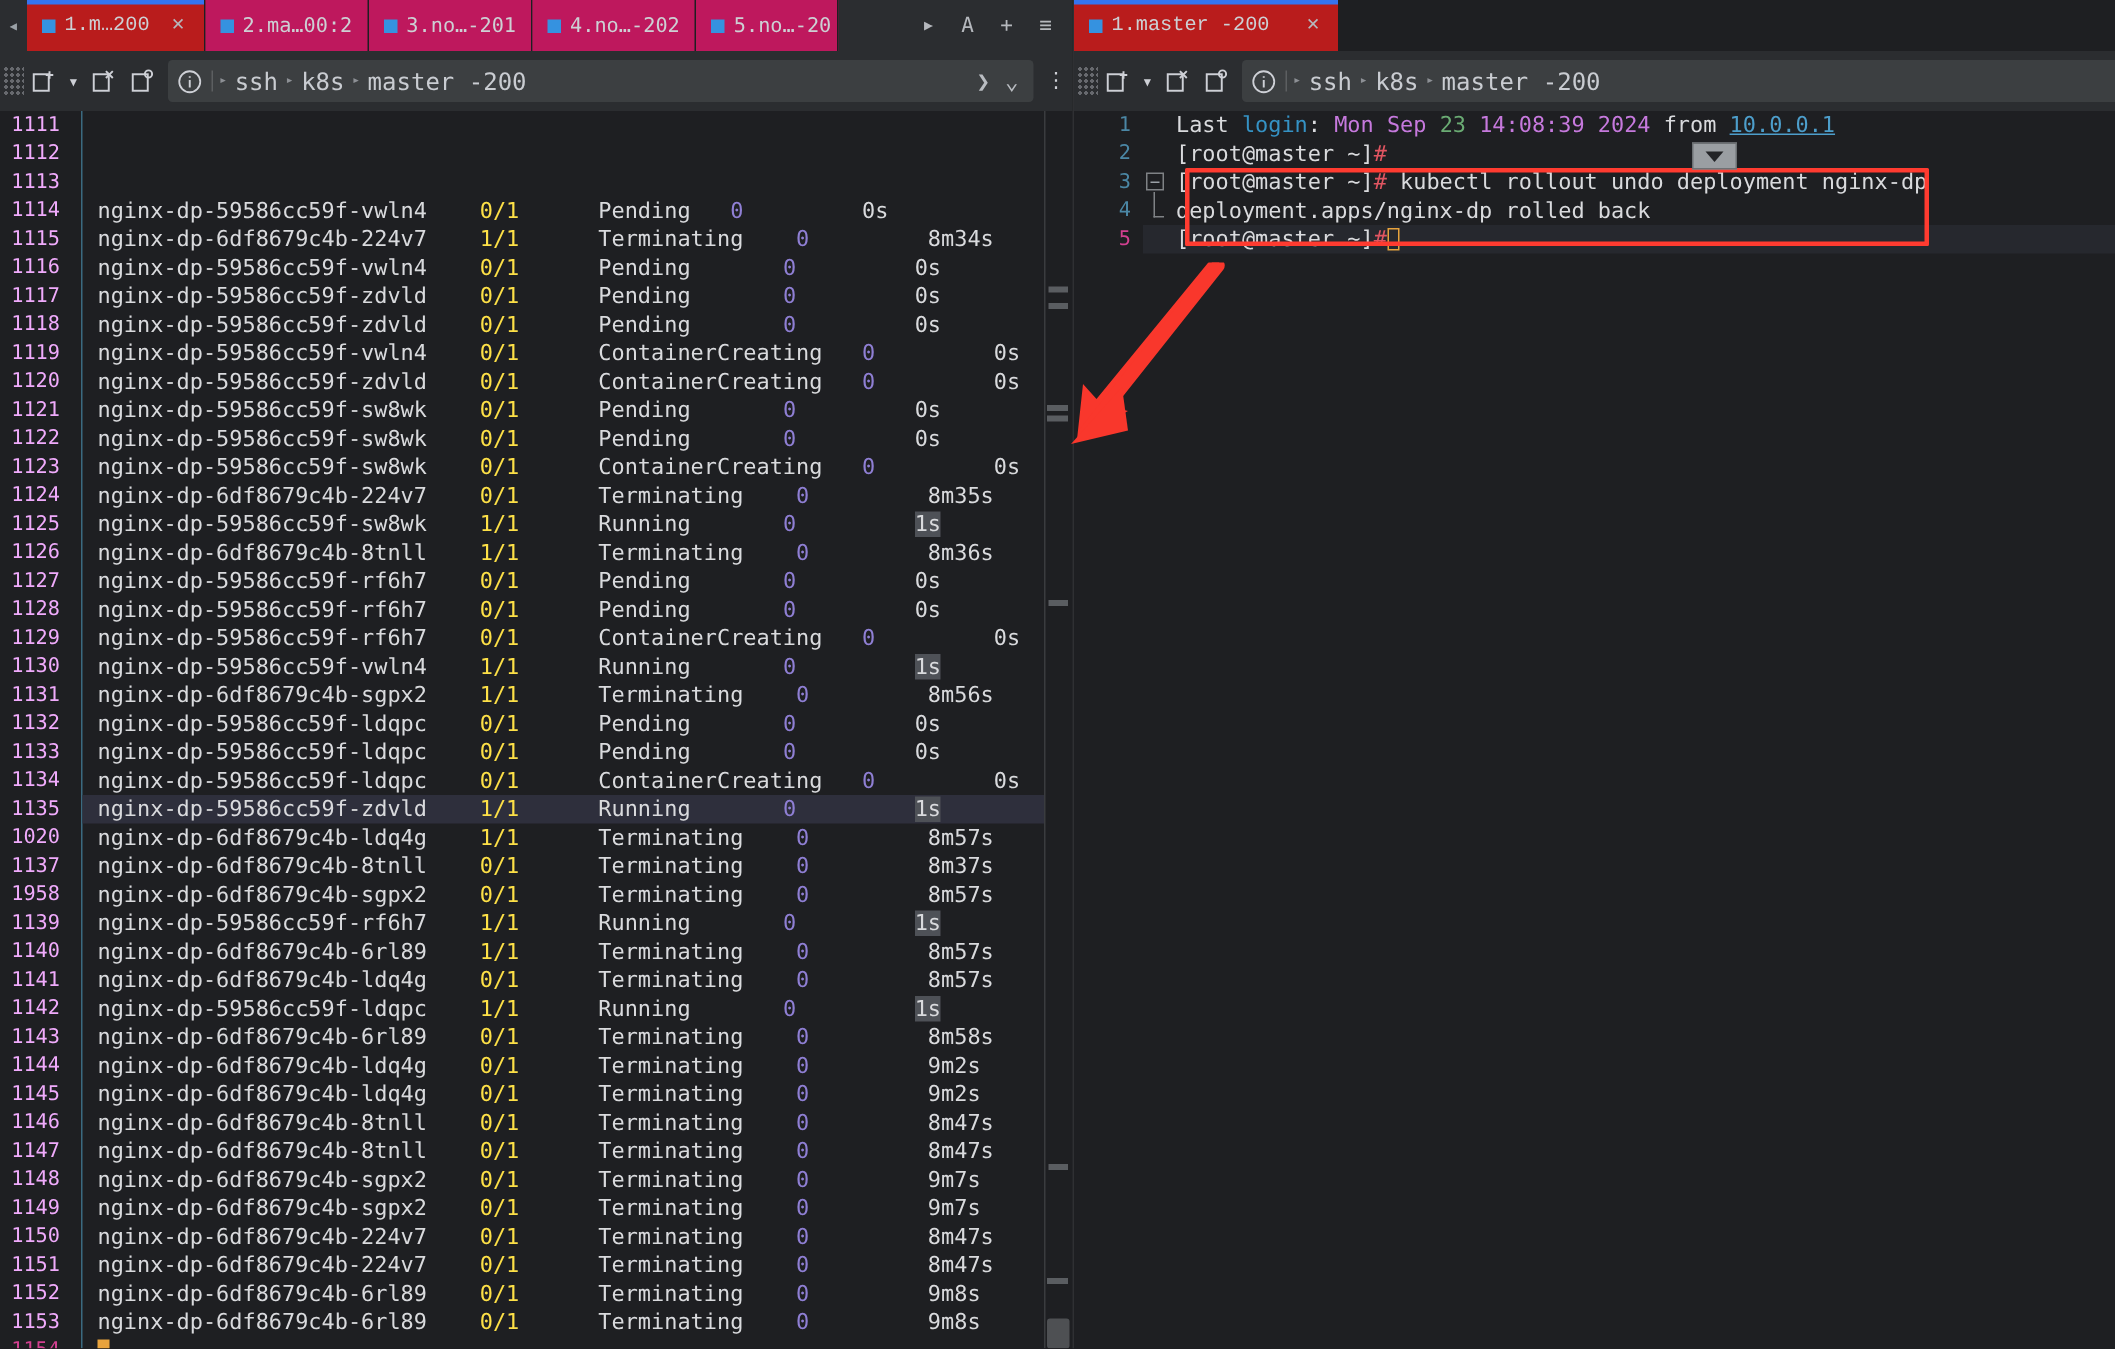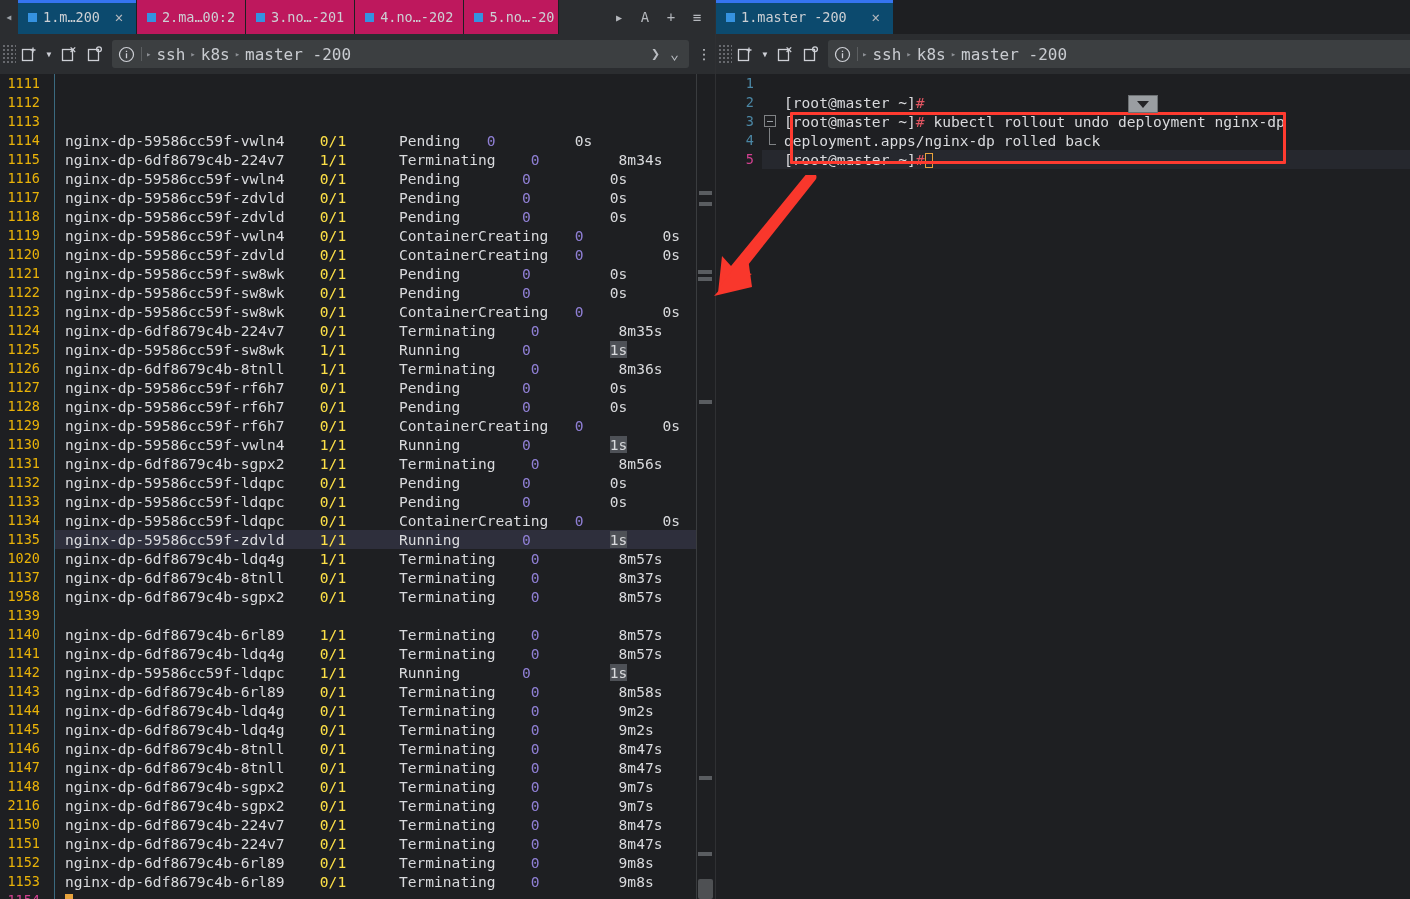--- a/index.html
+++ b/index.html
@@ -29,21 +29,21 @@
   .tab {
     position: relative;
     display: flex; align-items: center; gap: 6px;
     padding: 0 10px;
     font-size: 13.5px; color: #cdd0d4;
     background: #be185d;
     border-right: 1px solid #1e1f22;
     white-space: nowrap; flex: 0 0 auto;
     font-family: "DejaVu Sans Mono", monospace;
   }
-  .tab.active { background: #0c4a6e; }
+  .tab.active { background: #b91c1c; font-family: Liberation Mono, monospace; }
   .tab.active::before {
     content: ""; position: absolute; top: 0; left: 0; right: 0; height: 2.5px;
     background: #3574f0;
   }
   .tab .sq { width: 9px; height: 9px; background: #3592e0; flex: 0 0 auto; display:block;}
   .tab .closex {
     margin-left: 6px; color: #b5b8bd; font-size: 14px; line-height: 1;
     width: 14px; text-align: center;
   }
   .tabbar-right {
@@ -97,21 +97,21 @@
     position: absolute; top: 74px; left: 0; right: 0; bottom: 0;
     background: #1e1f22; overflow: hidden;
   }
   .line {
     position: relative; height: 19px; line-height: 19px;
     font-size: 14.6px; white-space: pre;
     font-family: "DejaVu Sans Mono", monospace;
   }
   .gutter {
     position: absolute; left: 0; top: 0; width: 47px; height: 19px;
-    text-align: right; padding-right: 7px; color: #eab308; font-size: 13.5px;
+    text-align: right; padding-right: 7px; color: #f0abfc; font-size: 13.5px;
   }
   .gutter.cur { color: #d24090; }
   .lcontent { position: absolute; left: 65px; top: 0; }
   .vsep {
     position: absolute; left: 54px; top: 0; bottom: 0; width: 1px;
     background: #3b6a80;
   }
   .rowhl { position:absolute; left:55px; right:19px; top:0; height:19px; background:#2e2f3c; }
   .c-white { color: #d9dadd; }
   .c-purple { color: #8f7fd4; }
@@ -271,31 +271,31 @@
         <div class="line"><div class="gutter">1129</div><div class="lcontent"><span class="c-white">nginx-dp-59586cc59f-rf6h7</span><span>    </span><span class="c-ready">0/1</span><span>      </span><span class="c-white">ContainerCreating</span><span>   </span><span class="c-purple">0</span><span>         </span><span class="c-white">0s</span></div></div>
         <div class="line"><div class="gutter">1130</div><div class="lcontent"><span class="c-white">nginx-dp-59586cc59f-vwln4</span><span>    </span><span class="c-ready">1/1</span><span>      </span><span class="c-white">Running</span><span>       </span><span class="c-purple">0</span><span>         </span><span class="c-white hl">1s</span></div></div>
         <div class="line"><div class="gutter">1131</div><div class="lcontent"><span class="c-white">nginx-dp-6df8679c4b-sgpx2</span><span>    </span><span class="c-ready">1/1</span><span>      </span><span class="c-white">Terminating</span><span>    </span><span class="c-purple">0</span><span>         </span><span class="c-white">8m56s</span></div></div>
         <div class="line"><div class="gutter">1132</div><div class="lcontent"><span class="c-white">nginx-dp-59586cc59f-ldqpc</span><span>    </span><span class="c-ready">0/1</span><span>      </span><span class="c-white">Pending</span><span>       </span><span class="c-purple">0</span><span>         </span><span class="c-white">0s</span></div></div>
         <div class="line"><div class="gutter">1133</div><div class="lcontent"><span class="c-white">nginx-dp-59586cc59f-ldqpc</span><span>    </span><span class="c-ready">0/1</span><span>      </span><span class="c-white">Pending</span><span>       </span><span class="c-purple">0</span><span>         </span><span class="c-white">0s</span></div></div>
         <div class="line"><div class="gutter">1134</div><div class="lcontent"><span class="c-white">nginx-dp-59586cc59f-ldqpc</span><span>    </span><span class="c-ready">0/1</span><span>      </span><span class="c-white">ContainerCreating</span><span>   </span><span class="c-purple">0</span><span>         </span><span class="c-white">0s</span></div></div>
         <div class="line"><div class="rowhl"></div><div class="gutter">1135</div><div class="lcontent"><span class="c-white">nginx-dp-59586cc59f-zdvld</span><span>    </span><span class="c-ready">1/1</span><span>      </span><span class="c-white">Running</span><span>       </span><span class="c-purple">0</span><span>         </span><span class="c-white hl">1s</span></div></div>
         <div class="line"><div class="gutter">1020</div><div class="lcontent"><span class="c-white">nginx-dp-6df8679c4b-ldq4g</span><span>    </span><span class="c-ready">1/1</span><span>      </span><span class="c-white">Terminating</span><span>    </span><span class="c-purple">0</span><span>         </span><span class="c-white">8m57s</span></div></div>
         <div class="line"><div class="gutter">1137</div><div class="lcontent"><span class="c-white">nginx-dp-6df8679c4b-8tnll</span><span>    </span><span class="c-ready">0/1</span><span>      </span><span class="c-white">Terminating</span><span>    </span><span class="c-purple">0</span><span>         </span><span class="c-white">8m37s</span></div></div>
         <div class="line"><div class="gutter">1958</div><div class="lcontent"><span class="c-white">nginx-dp-6df8679c4b-sgpx2</span><span>    </span><span class="c-ready">0/1</span><span>      </span><span class="c-white">Terminating</span><span>    </span><span class="c-purple">0</span><span>         </span><span class="c-white">8m57s</span></div></div>
-        <div class="line"><div class="gutter">1139</div></div>
+        <div class="line"><div class="gutter">1139</div><div class="lcontent"><span class="c-white">nginx-dp-59586cc59f-rf6h7</span><span>    </span><span class="c-ready">1/1</span><span>      </span><span class="c-white">Running</span><span>       </span><span class="c-purple">0</span><span>         </span><span class="c-white hl">1s</span></div></div>
         <div class="line"><div class="gutter">1140</div><div class="lcontent"><span class="c-white">nginx-dp-6df8679c4b-6rl89</span><span>    </span><span class="c-ready">1/1</span><span>      </span><span class="c-white">Terminating</span><span>    </span><span class="c-purple">0</span><span>         </span><span class="c-white">8m57s</span></div></div>
         <div class="line"><div class="gutter">1141</div><div class="lcontent"><span class="c-white">nginx-dp-6df8679c4b-ldq4g</span><span>    </span><span class="c-ready">0/1</span><span>      </span><span class="c-white">Terminating</span><span>    </span><span class="c-purple">0</span><span>         </span><span class="c-white">8m57s</span></div></div>
         <div class="line"><div class="gutter">1142</div><div class="lcontent"><span class="c-white">nginx-dp-59586cc59f-ldqpc</span><span>    </span><span class="c-ready">1/1</span><span>      </span><span class="c-white">Running</span><span>       </span><span class="c-purple">0</span><span>         </span><span class="c-white hl">1s</span></div></div>
         <div class="line"><div class="gutter">1143</div><div class="lcontent"><span class="c-white">nginx-dp-6df8679c4b-6rl89</span><span>    </span><span class="c-ready">0/1</span><span>      </span><span class="c-white">Terminating</span><span>    </span><span class="c-purple">0</span><span>         </span><span class="c-white">8m58s</span></div></div>
         <div class="line"><div class="gutter">1144</div><div class="lcontent"><span class="c-white">nginx-dp-6df8679c4b-ldq4g</span><span>    </span><span class="c-ready">0/1</span><span>      </span><span class="c-white">Terminating</span><span>    </span><span class="c-purple">0</span><span>         </span><span class="c-white">9m2s</span></div></div>
         <div class="line"><div class="gutter">1145</div><div class="lcontent"><span class="c-white">nginx-dp-6df8679c4b-ldq4g</span><span>    </span><span class="c-ready">0/1</span><span>      </span><span class="c-white">Terminating</span><span>    </span><span class="c-purple">0</span><span>         </span><span class="c-white">9m2s</span></div></div>
         <div class="line"><div class="gutter">1146</div><div class="lcontent"><span class="c-white">nginx-dp-6df8679c4b-8tnll</span><span>    </span><span class="c-ready">0/1</span><span>      </span><span class="c-white">Terminating</span><span>    </span><span class="c-purple">0</span><span>         </span><span class="c-white">8m47s</span></div></div>
         <div class="line"><div class="gutter">1147</div><div class="lcontent"><span class="c-white">nginx-dp-6df8679c4b-8tnll</span><span>    </span><span class="c-ready">0/1</span><span>      </span><span class="c-white">Terminating</span><span>    </span><span class="c-purple">0</span><span>         </span><span class="c-white">8m47s</span></div></div>
         <div class="line"><div class="gutter">1148</div><div class="lcontent"><span class="c-white">nginx-dp-6df8679c4b-sgpx2</span><span>    </span><span class="c-ready">0/1</span><span>      </span><span class="c-white">Terminating</span><span>    </span><span class="c-purple">0</span><span>         </span><span class="c-white">9m7s</span></div></div>
-        <div class="line"><div class="gutter">2116</div><div class="lcontent"><span class="c-white">nginx-dp-6df8679c4b-sgpx2</span><span>    </span><span class="c-ready">0/1</span><span>      </span><span class="c-white">Terminating</span><span>    </span><span class="c-purple">0</span><span>         </span><span class="c-white">9m7s</span></div></div>
+        <div class="line"><div class="gutter">1149</div><div class="lcontent"><span class="c-white">nginx-dp-6df8679c4b-sgpx2</span><span>    </span><span class="c-ready">0/1</span><span>      </span><span class="c-white">Terminating</span><span>    </span><span class="c-purple">0</span><span>         </span><span class="c-white">9m7s</span></div></div>
         <div class="line"><div class="gutter">1150</div><div class="lcontent"><span class="c-white">nginx-dp-6df8679c4b-224v7</span><span>    </span><span class="c-ready">0/1</span><span>      </span><span class="c-white">Terminating</span><span>    </span><span class="c-purple">0</span><span>         </span><span class="c-white">8m47s</span></div></div>
         <div class="line"><div class="gutter">1151</div><div class="lcontent"><span class="c-white">nginx-dp-6df8679c4b-224v7</span><span>    </span><span class="c-ready">0/1</span><span>      </span><span class="c-white">Terminating</span><span>    </span><span class="c-purple">0</span><span>         </span><span class="c-white">8m47s</span></div></div>
         <div class="line"><div class="gutter">1152</div><div class="lcontent"><span class="c-white">nginx-dp-6df8679c4b-6rl89</span><span>    </span><span class="c-ready">0/1</span><span>      </span><span class="c-white">Terminating</span><span>    </span><span class="c-purple">0</span><span>         </span><span class="c-white">9m8s</span></div></div>
         <div class="line"><div class="gutter">1153</div><div class="lcontent"><span class="c-white">nginx-dp-6df8679c4b-6rl89</span><span>    </span><span class="c-ready">0/1</span><span>      </span><span class="c-white">Terminating</span><span>    </span><span class="c-purple">0</span><span>         </span><span class="c-white">9m8s</span></div></div>
         <div class="line"><div class="gutter cur">1154</div><div class="lcontent"><span class="cursor-solid"></span></div></div>
       </div>
     <div class="lscroll">
       <div class="track-line"></div>
       <div class="mark" style="top:117px"></div>
       <div class="mark" style="top:128px"></div>
@@ -362,21 +362,21 @@
       <span class="crumb">master -200</span>
       <span class="crumb-end">
         <span>❯</span>
         <span>⌄</span>
       </span>
     </div>
   </div>
 
   <div class="term" id="right-term">
     <div id="right-lines">
-        <div class="rline"><div class="rgut">1</div></div>
+        <div class="rline"><div class="rgut">1</div><div class="rcontent"><span class="c-lastlogin">Last </span><span class="c-cyan">login</span><span class="c-lastlogin">: </span><span class="c-mag">Mon Sep </span><span class="c-green">23 </span><span class="c-mag">14:08:39 </span><span class="c-mag">2024 </span><span class="c-lastlogin">from </span><span class="c-ip">10.0.0.1</span></div></div>
         <div class="rline"><div class="rgut">2</div><div class="rcontent"><span class="c-prompt-user">[root@master ~]</span><span class="c-hash">#</span><span class="c-white"></span></div></div>
         <div class="rline"><div class="rgut">3</div><div class="fold-box"></div><div class="fold-stem"></div><div class="fold-foot"></div><div class="rcontent"><span class="c-prompt-user">[root@master ~]</span><span class="c-hash">#</span><span class="c-white"> kubectl rollout undo deployment nginx-dp</span></div></div>
         <div class="rline"><div class="rgut">4</div><div class="rcontent"><span class="c-white">deployment.apps/nginx-dp rolled back</span></div></div>
         <div class="rline"><div class="cur-rowbg"></div><div class="rgut cur">5</div><div class="rcontent"><span class="c-prompt-user">[root@master ~]</span><span class="c-hash">#</span><span class="c-white"></span><span class="cursor-block"></span></div></div>
       </div>
   </div>
 </div>
 
 <div class="anno-box" style="left:790px; top:112px; width:496px; height:52px;"></div>
 

